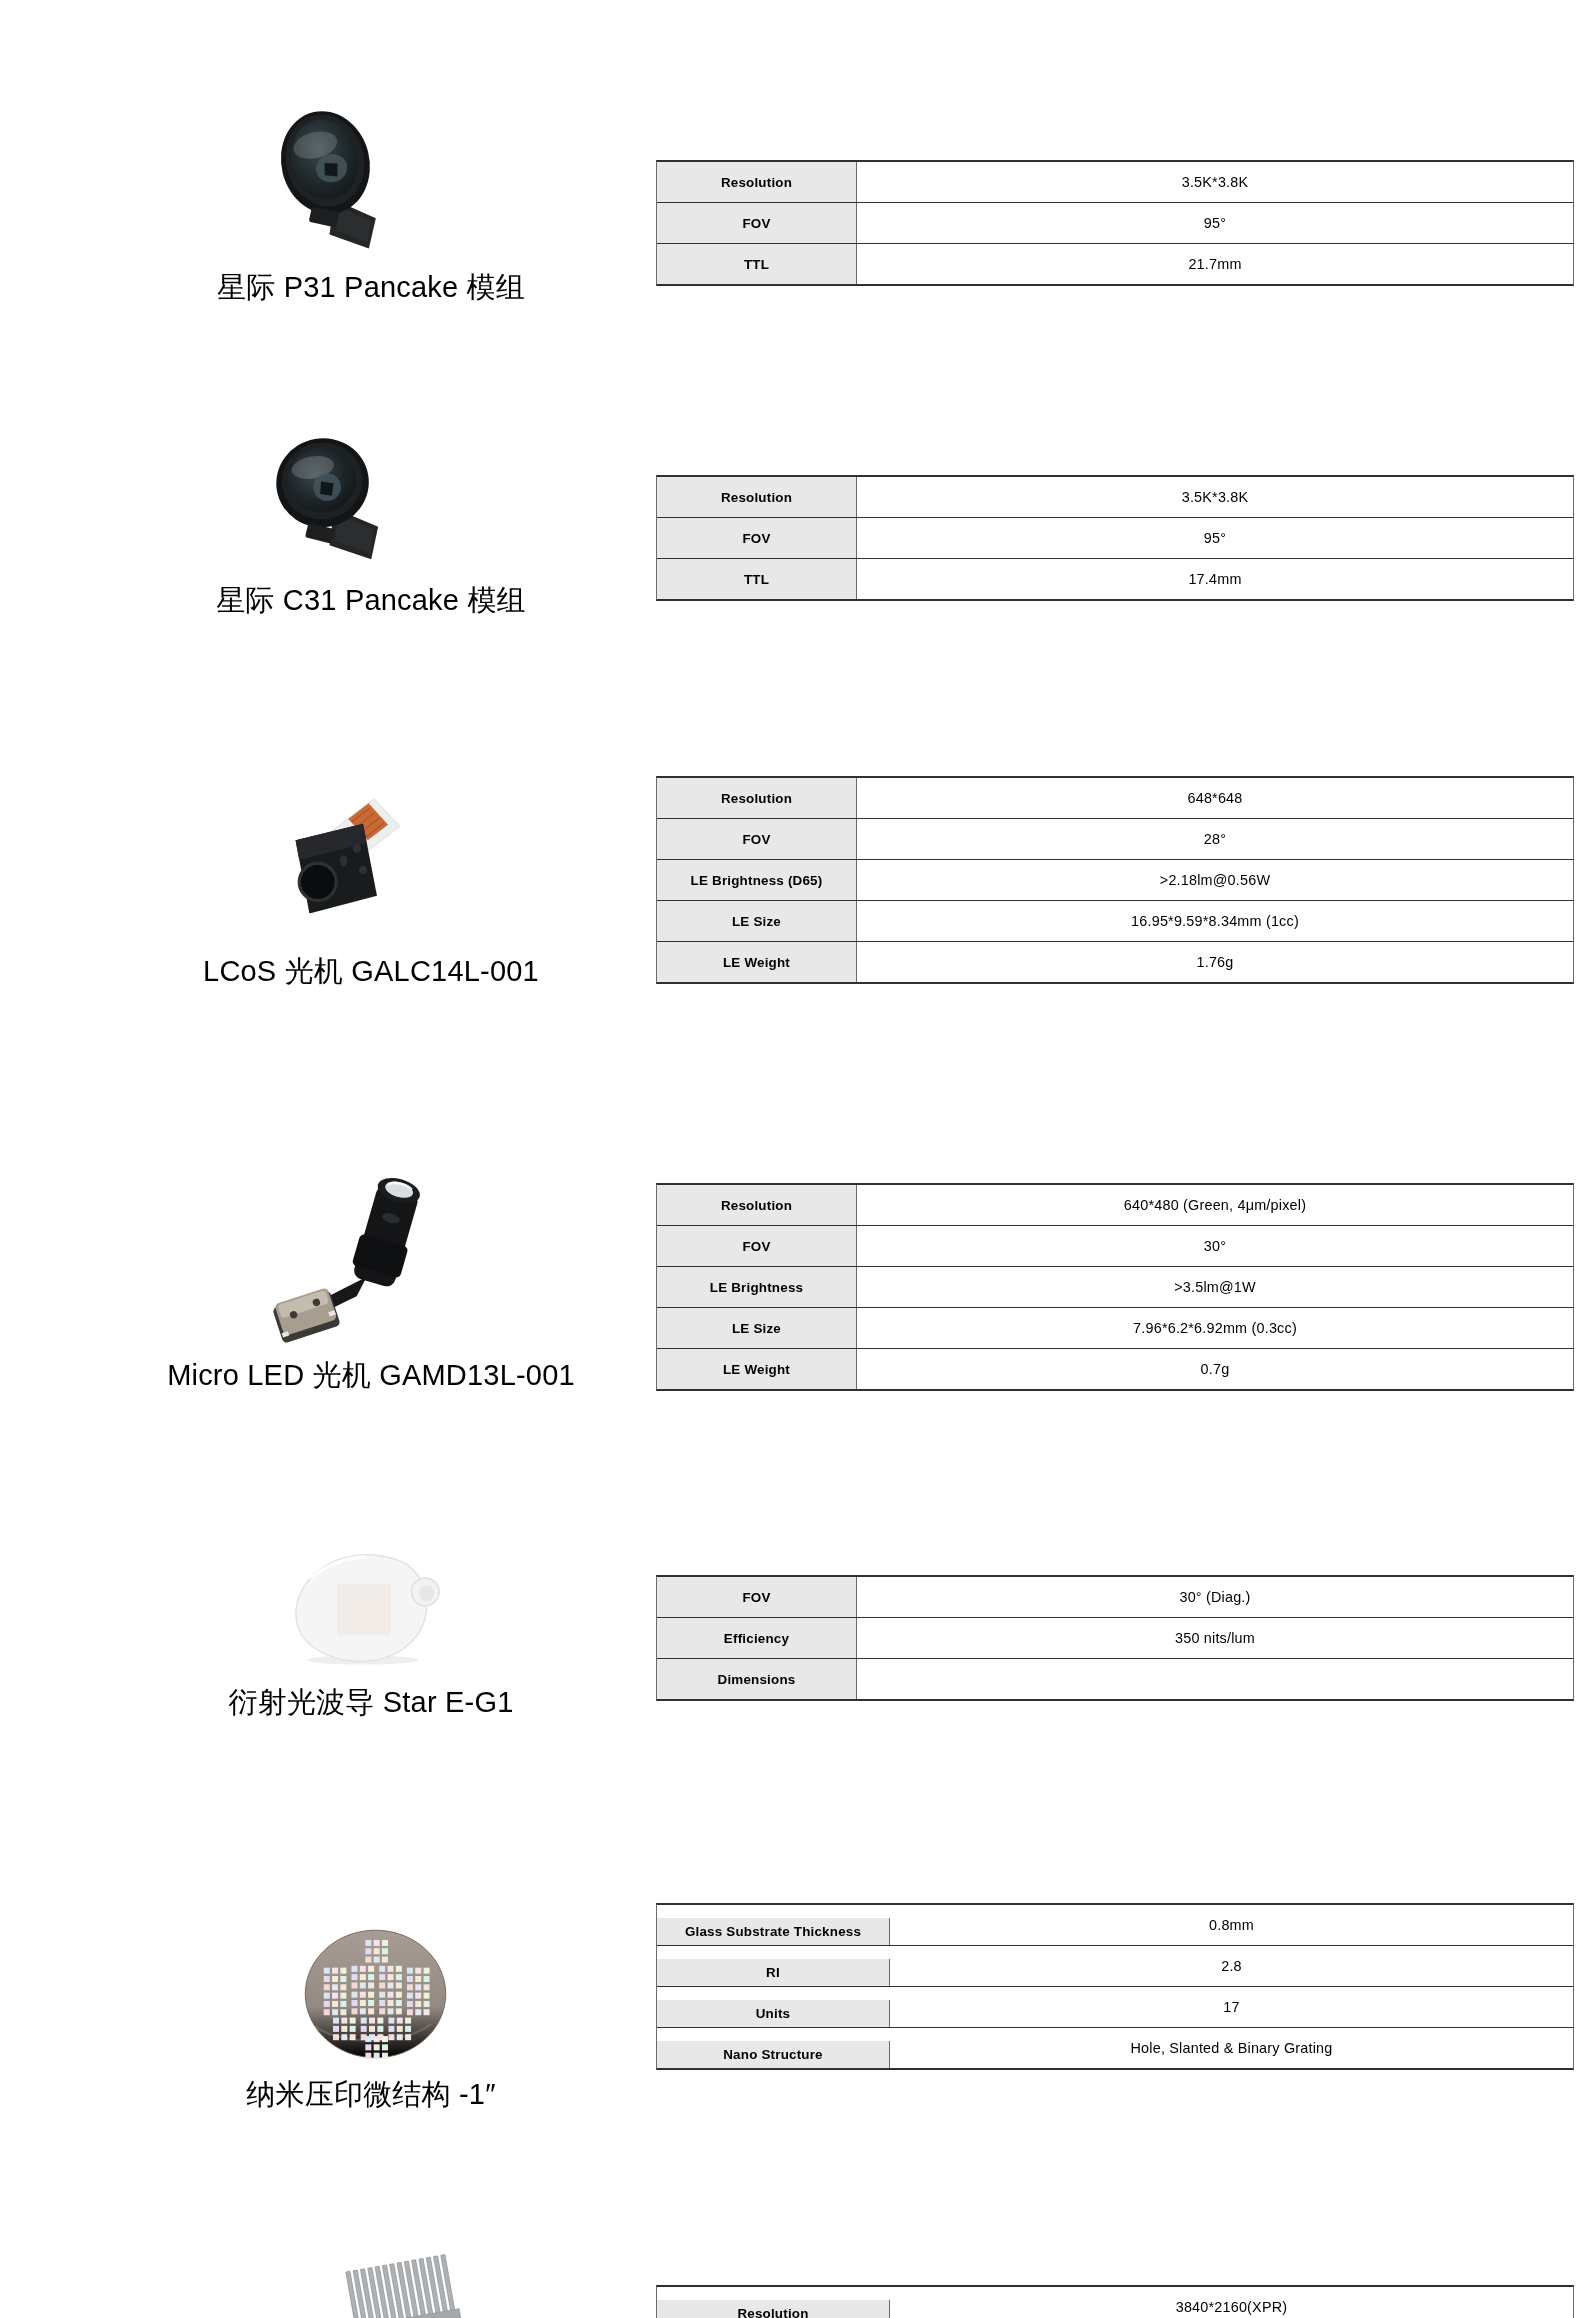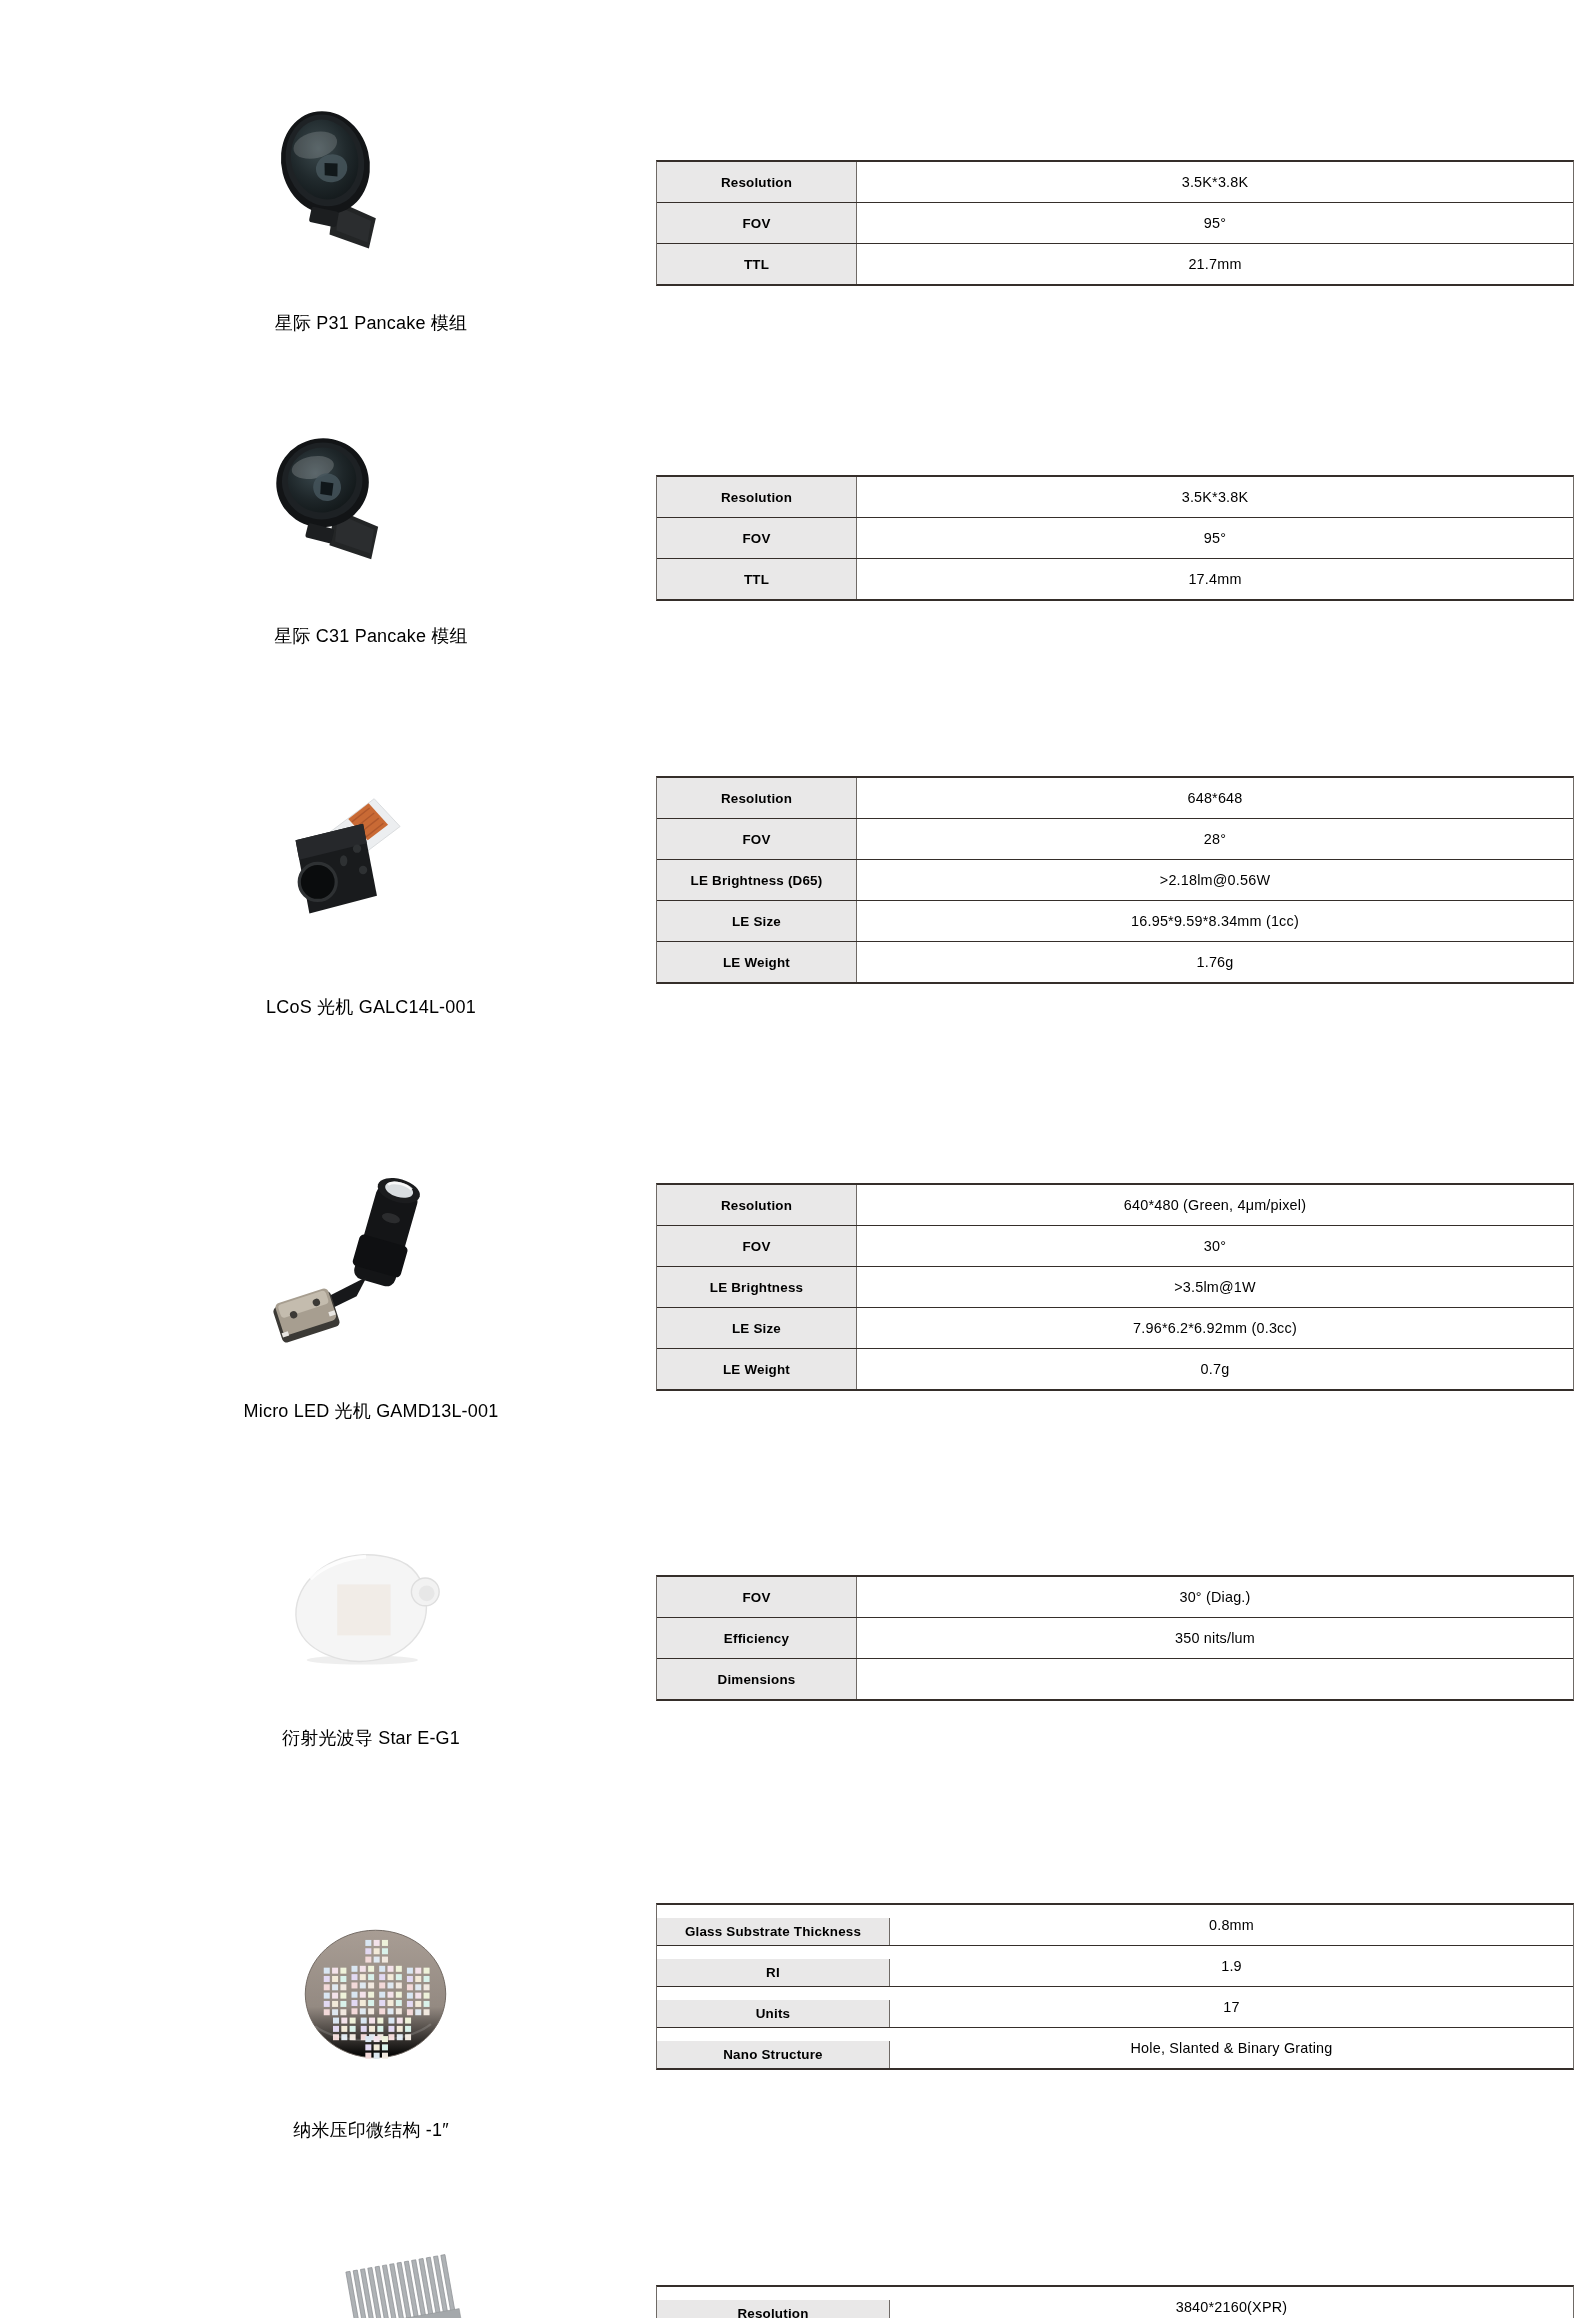--- a/index.html
+++ b/index.html
@@ -23,21 +23,21 @@
   .spec-value{
     flex:1;display:flex;align-items:center;justify-content:center;text-align:center;
     font-size:14.4px;letter-spacing:0.2px;padding:0 15px;
   }
   .t1{top:160px}.t2{top:475px}.t3{top:776px}.t4{top:1183px}.t5{top:1575px}
   .t6{top:1903px}.t7{top:2285px}
 
   
   .caption{
     position:absolute;left:93px;width:556px;text-align:center;
-    font-size:18px;line-height:35px;color:#000;letter-spacing:0.2px;margin-top:36px;
+    font-size:29px;line-height:35px;color:#000;letter-spacing:0.2px;
   }
   .cap1{top:270px}.cap2{top:583px}.cap3{top:954px}.cap4{top:1358px}
   .cap5{top:1685px}.cap6{top:2077px}
 
   
   .product-img{position:absolute;}
   .img1{left:260px;top:93px}
   .img2{left:260px;top:420px}
   .img3{left:253px;top:779px}
   .img4{left:250px;top:1162px}
@@ -275,21 +275,21 @@
     <path d="M70,215 C120,255 260,258 320,210" fill="none" stroke="#ffffff" stroke-width="5" opacity="0.15"></path>
   </svg>
 </div>
 <div class="spec-table t6 wide">
     <div class="spec-row">
       <div class="spec-label">Glass Substrate Thickness</div>
       <div class="spec-value">0.8mm</div>
     </div>
     <div class="spec-row">
       <div class="spec-label">RI</div>
-      <div class="spec-value">1.9</div>
+      <div class="spec-value">2.8</div>
     </div>
     <div class="spec-row">
       <div class="spec-label">Units</div>
       <div class="spec-value">17</div>
     </div>
     <div class="spec-row">
       <div class="spec-label">Nano Structure</div>
       <div class="spec-value">Hole, Slanted &amp; Binary Grating</div>
     </div>
   </div>

